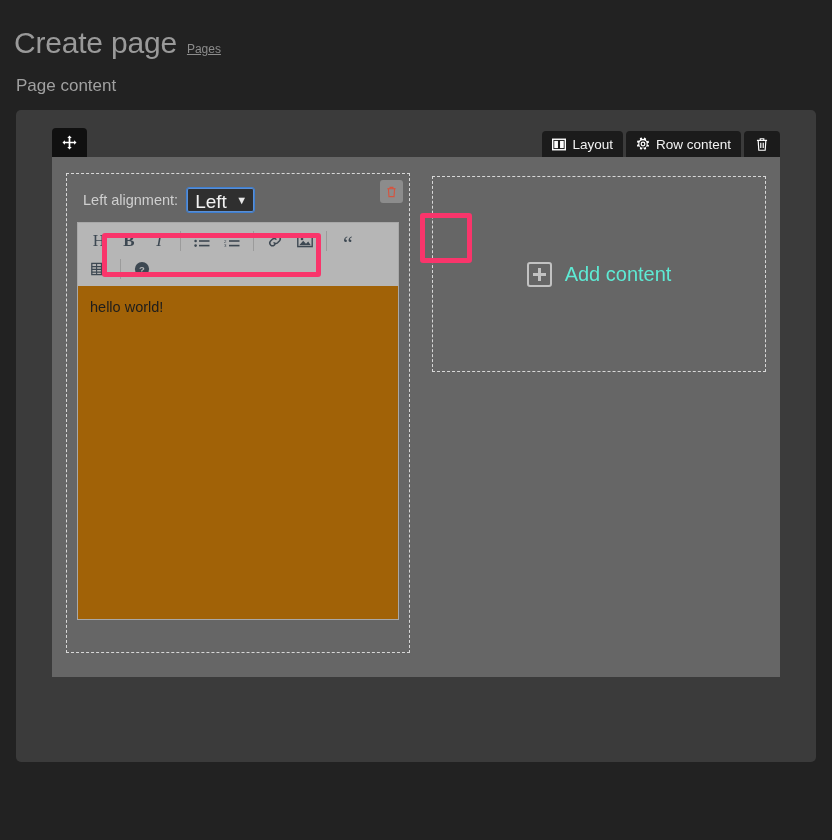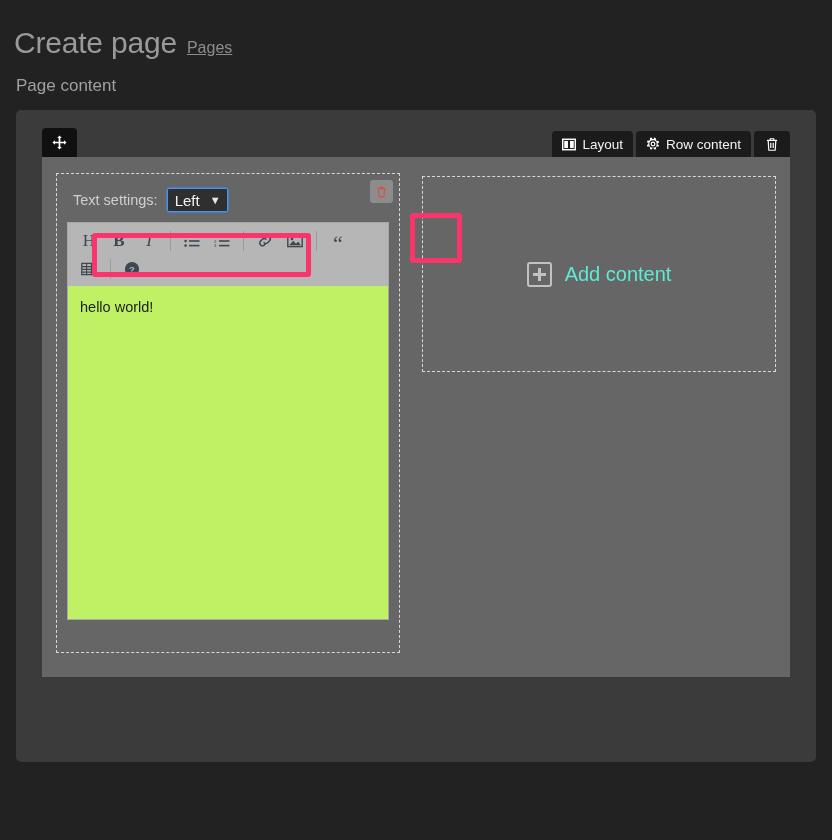--- a/index.html
+++ b/index.html
@@ -19,39 +19,39 @@
     gap: 10px;
   }
   .page-title {
     font-size: 30px;
     font-weight: 400;
     color: #9a9a9a;
     letter-spacing: -0.2px;
     line-height: 38px;
   }
   .breadcrumb-link {
-    font-size: 16px;
+    font-size: 12px;
     color: #8c8c8c;
     text-decoration: underline;
     cursor: pointer;
   }
   .section-label {
     padding: 14px 15px 0 16px;
     font-size: 17px;
     color: #a0a0a0;
     font-weight: 400;
   }
 
   
   .builder-panel {
     margin: 14px 16px 0 16px;
     background: #3b3b3b;
     border-radius: 5px;
     height: 652px;
-    padding: 18px 26px;
+    padding: 18px 36px;
     position: relative;
   }
 
   
   .row-wrapper { position: relative; }
   .row-toolbar {
     position: relative;
     height: 29px;
     display: flex;
     align-items: flex-end;
@@ -123,21 +123,21 @@
   }
   .align-label { color: #cfcfcf; font-size: 14.5px; }
   .align-select {
     appearance: none;
     -webkit-appearance: none;
     background: #2f2f2f;
     color: #f3f3f3;
     border: 1px solid #5b8fd4;
     outline: 1px solid #3f7fd0;
     border-radius: 2px;
-    font-size: 15px;
+    font-size: 19px;
     font-family: "Liberation Sans", sans-serif;
     padding: 2px 26px 2px 7px;
     height: 24px;
     cursor: pointer;
   }
   .select-wrap { position: relative; display: inline-block; }
   .select-chevron {
     position: absolute; right: 7px; top: 50%;
     transform: translateY(-50%);
     pointer-events: none;
@@ -182,21 +182,21 @@
   }
   .tool.serif { font-family: "Liberation Serif", serif; font-size: 17px; }
   .tool-sep {
     width: 1px; height: 20px;
     background: #9b9b9b;
     margin: 0 6px;
   }
   .tool-break { flex-basis: 100%; height: 0; }
   .editor-body {
     flex: 1;
-    background: #bef264;
+    background: #a16207;
     padding: 13px 12px;
     font-size: 14.5px;
     color: #1d1d1d;
   }
 
   
   .add-placeholder {
     display: flex; align-items: center; justify-content: center;
     gap: 13px;
     color: #5eead4;
@@ -300,21 +300,21 @@
           <span>
             <svg width="11" height="12" viewBox="0 0 14 16" fill="none" stroke="#d5543f" stroke-width="1.5">
               <path d="M1.6 3.6h10.8"></path>
               <path d="M5.1 3.6V1.9h3.8v1.7"></path>
               <path d="M2.9 3.6l.7 10.5h6.8l.7-10.5"></path>
             </svg>
           </span>
         </div>
 
         <div class="align-bar">
-          <span class="align-label">Text settings:</span>
+          <span class="align-label">Left alignment:</span>
           <span class="select-wrap">
             <select class="align-select">
               <option>Left</option>
             </select>
             <span class="select-chevron">▼</span>
           </span>
         </div>
 
         <div class="editor">
           <div class="editor-toolbar">

